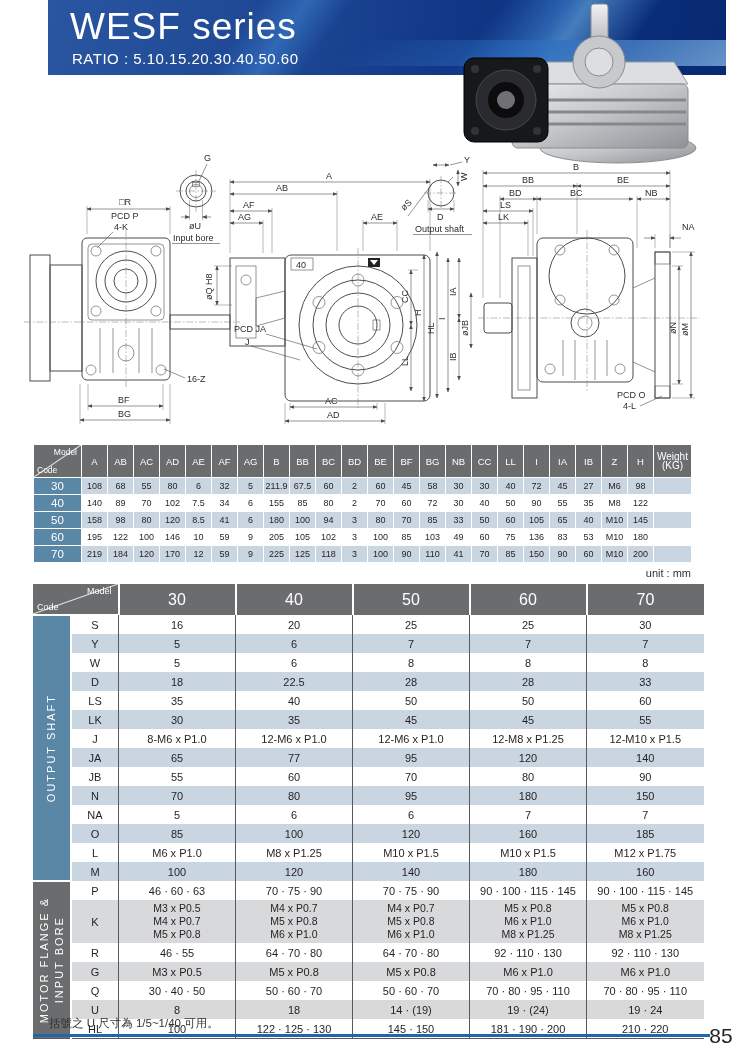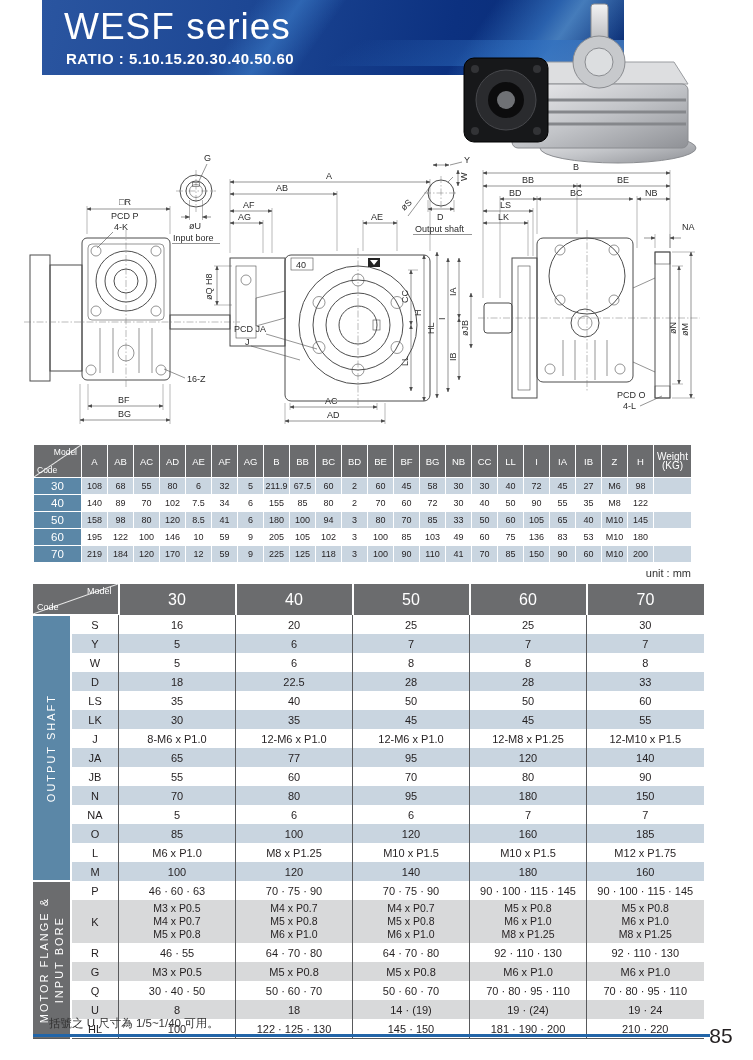--- a/index.html
+++ b/index.html
@@ -1,33 +1,33 @@
 <!DOCTYPE html>
 <html><head>
 <meta charset="utf-8">
 <style>
   html,body{margin:0;padding:0;}
   body{width:753px;height:1060px;position:relative;background:#fff;
        font-family:"Liberation Sans","DejaVu Sans",sans-serif;color:#231f20;overflow:hidden;}
 
   
-  .banner{position:absolute;left:42px;top:0;width:582px;height:75px;
+  .banner{position:absolute;left:48px;top:0;width:678px;height:75px;
           background:linear-gradient(100deg,#2a55a0 0%,#1d4794 35%,#0c3180 70%,#082a72 100%);
           overflow:hidden;}
   .banner .streak1{position:absolute;left:180px;top:-30px;width:90px;height:160px;
           background:linear-gradient(90deg,transparent,#3f83cf,transparent);
           transform:skewX(-35deg);opacity:.55;}
   .banner .streak2{position:absolute;left:420px;top:-30px;width:160px;height:160px;
           background:linear-gradient(90deg,transparent,#3f83cf 40%,#6db1e8 55%,transparent);
           transform:skewX(-35deg);opacity:.6;}
   .banner .streak3{position:absolute;left:300px;top:40px;width:400px;height:26px;
           background:linear-gradient(90deg,transparent,#2f6fc0,#8fc2ee);
           transform:skewX(-55deg);opacity:.7;}
   .banner-title{position:absolute;left:22px;top:6px;font-size:37px;color:#fff;letter-spacing:1px;}
-  .banner-ratio{position:absolute;left:24px;top:50px;font-size:15px;color:#fff;letter-spacing:.5px;font-weight:bold;}
+  .banner-ratio{position:absolute;left:24px;top:50px;font-size:15px;color:#fff;letter-spacing:.5px;}
 
   
   .photo{position:absolute;right:0;top:0;width:305px;height:165px;z-index:3;}
 
   
   .drawing{position:absolute;left:0;top:148px;width:753px;height:294px;}
   .drawing text{font-family:"Liberation Sans","DejaVu Sans",sans-serif;font-size:9px;fill:#2b2b2b;}
   .geom{fill:none;stroke:#4d4d4d;stroke-width:1;}
   .geom2{fill:none;stroke:#4d4d4d;stroke-width:.6;}
   .dim{fill:none;stroke:#4d4d4d;stroke-width:.6;}

